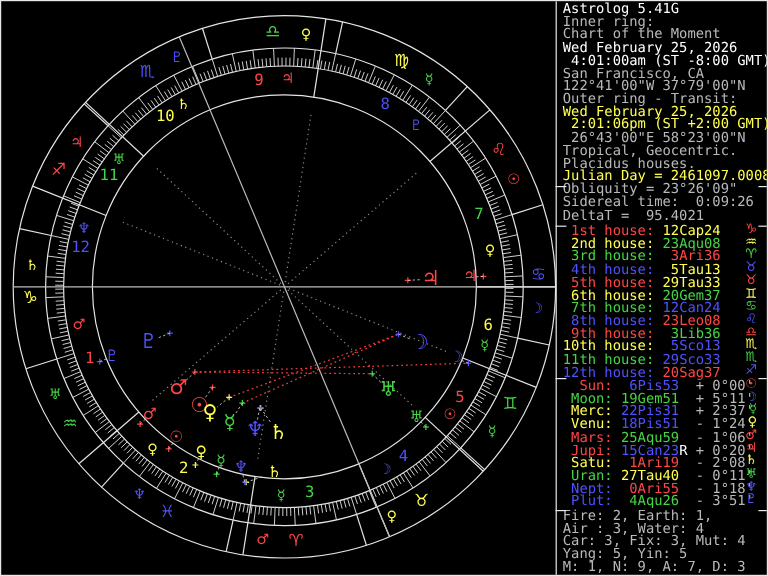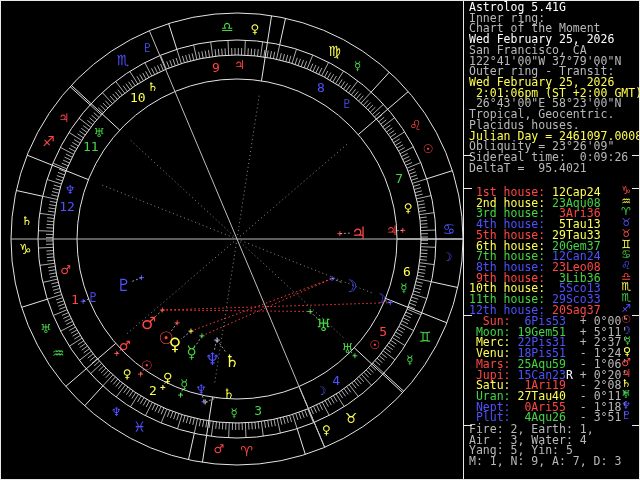--- a/index.html
+++ b/index.html
@@ -549,20 +549,21 @@
       <text x="122.91550332410652" y="283.7809634188692" fill="#5050ff" font-size="17" text-anchor="middle" dominant-baseline="central" font-family="&quot;DejaVu Sans&quot;,sans-serif">♇</text>
       <text x="92.32707389538123" y="296.16433876987475" fill="#5050ff" font-size="13" text-anchor="middle" dominant-baseline="central" font-family="&quot;DejaVu Sans&quot;,sans-serif">♇</text>
     </svg>
   <div id="divider"></div>
   <div id="sidebar">
     <div class="sb-block" id="sb-header" style="top: 1px;">
         <div class="sb-line" style="color: rgb(255, 255, 255);">Astrolog 5.41G</div>
         <div class="sb-line" style="color: rgb(184, 184, 184);">Inner ring:</div>
         <div class="sb-line" style="color: rgb(184, 184, 184);">Chart of the Moment</div>
         <div class="sb-line" style="color: rgb(255, 255, 255);">Wed February 25, 2026</div>
+        <div class="sb-line" style="color: rgb(255, 255, 255);"> 4:01:00am (ST -8:00 GMT)</div>
         <div class="sb-line" style="color: rgb(184, 184, 184);">San Francisco, CA</div>
         <div class="sb-line" style="color: rgb(184, 184, 184);">122°41'00"W 37°79'00"N</div>
         <div class="sb-line" style="color: rgb(184, 184, 184);">Outer ring - Transit:</div>
         <div class="sb-line" style="color: rgb(255, 255, 80);">Wed February 25, 2026</div>
         <div class="sb-line" style="color: rgb(255, 255, 80);"> 2:01:06pm (ST +2:00 GMT)</div>
         <div class="sb-line" style="color: rgb(184, 184, 184);"> 26°43'00"E 58°23'00"N</div>
         <div class="sb-line" style="color: rgb(184, 184, 184);">Tropical, Geocentric.</div>
         <div class="sb-line" style="color: rgb(184, 184, 184);">Placidus houses.</div>
         <div class="sb-line" style="color: rgb(255, 255, 80);">Julian Day = 2461097.0008</div>
         <div class="sb-line" style="color: rgb(184, 184, 184);">Obliquity = 23°26'09"</div>
@@ -591,20 +592,21 @@
         <div class="sb-row"><span style="color: rgb(255, 69, 69);"> Mars:</span><span style="color: rgb(68, 213, 68);"> 25Aqu59</span><span style="color: rgb(255, 255, 255);"> </span><span style="color: rgb(184, 184, 184);"> - 1°06'</span><span class="sb-glyph" style="color: rgb(255, 69, 69);">♂</span></div>
         <div class="sb-row"><span style="color: rgb(255, 69, 69);"> Jupi:</span><span style="color: rgb(80, 80, 255);"> 15Can23</span><span style="color: rgb(255, 255, 255);">R</span><span style="color: rgb(184, 184, 184);"> + 0°20'</span><span class="sb-glyph" style="color: rgb(255, 69, 69);">♃</span></div>
         <div class="sb-row"><span style="color: rgb(255, 255, 80);"> Satu:</span><span style="color: rgb(255, 69, 69);">  1Ari19</span><span style="color: rgb(255, 255, 255);"> </span><span style="color: rgb(184, 184, 184);"> - 2°08'</span><span class="sb-glyph" style="color: rgb(255, 255, 80);">♄</span></div>
         <div class="sb-row"><span style="color: rgb(68, 213, 68);"> Uran:</span><span style="color: rgb(255, 255, 80);"> 27Tau40</span><span style="color: rgb(255, 255, 255);"> </span><span style="color: rgb(184, 184, 184);"> - 0°11'</span><span class="sb-glyph" style="color: rgb(68, 213, 68);">♅</span></div>
         <div class="sb-row"><span style="color: rgb(80, 80, 255);"> Nept:</span><span style="color: rgb(255, 69, 69);">  0Ari55</span><span style="color: rgb(255, 255, 255);"> </span><span style="color: rgb(184, 184, 184);"> - 1°18'</span><span class="sb-glyph" style="color: rgb(80, 80, 255);">♆</span></div>
         <div class="sb-row"><span style="color: rgb(80, 80, 255);"> Plut:</span><span style="color: rgb(68, 213, 68);">  4Aqu26</span><span style="color: rgb(255, 255, 255);"> </span><span style="color: rgb(184, 184, 184);"> - 3°51'</span><span class="sb-glyph" style="color: rgb(80, 80, 255);">♇</span></div>
       </div>
     <div class="sb-block" id="sb-footer" style="top: 423px;">
         <div class="sb-line" style="color: rgb(184, 184, 184);">Fire: 2, Earth: 1,</div>
         <div class="sb-line" style="color: rgb(184, 184, 184);">Air : 3, Water: 4</div>
+        <div class="sb-line" style="color: rgb(184, 184, 184);">Car: 3, Fix: 3, Mut: 4</div>
         <div class="sb-line" style="color: rgb(184, 184, 184);">Yang: 5, Yin: 5</div>
         <div class="sb-line" style="color: rgb(184, 184, 184);">M: 1, N: 9, A: 7, D: 3</div>
       </div>
   </div>
 <div class="tick" style="left: 462px; top: 154px;"></div>
     <div class="tick" style="left: 631px; top: 154px;"></div>
     <div class="tick" style="left: 462px; top: 187px;"></div>
     <div class="tick" style="left: 631px; top: 187px;"></div>
     <div class="tick" style="left: 462px; top: 314px;"></div>
     <div class="tick" style="left: 631px; top: 314px;"></div>

